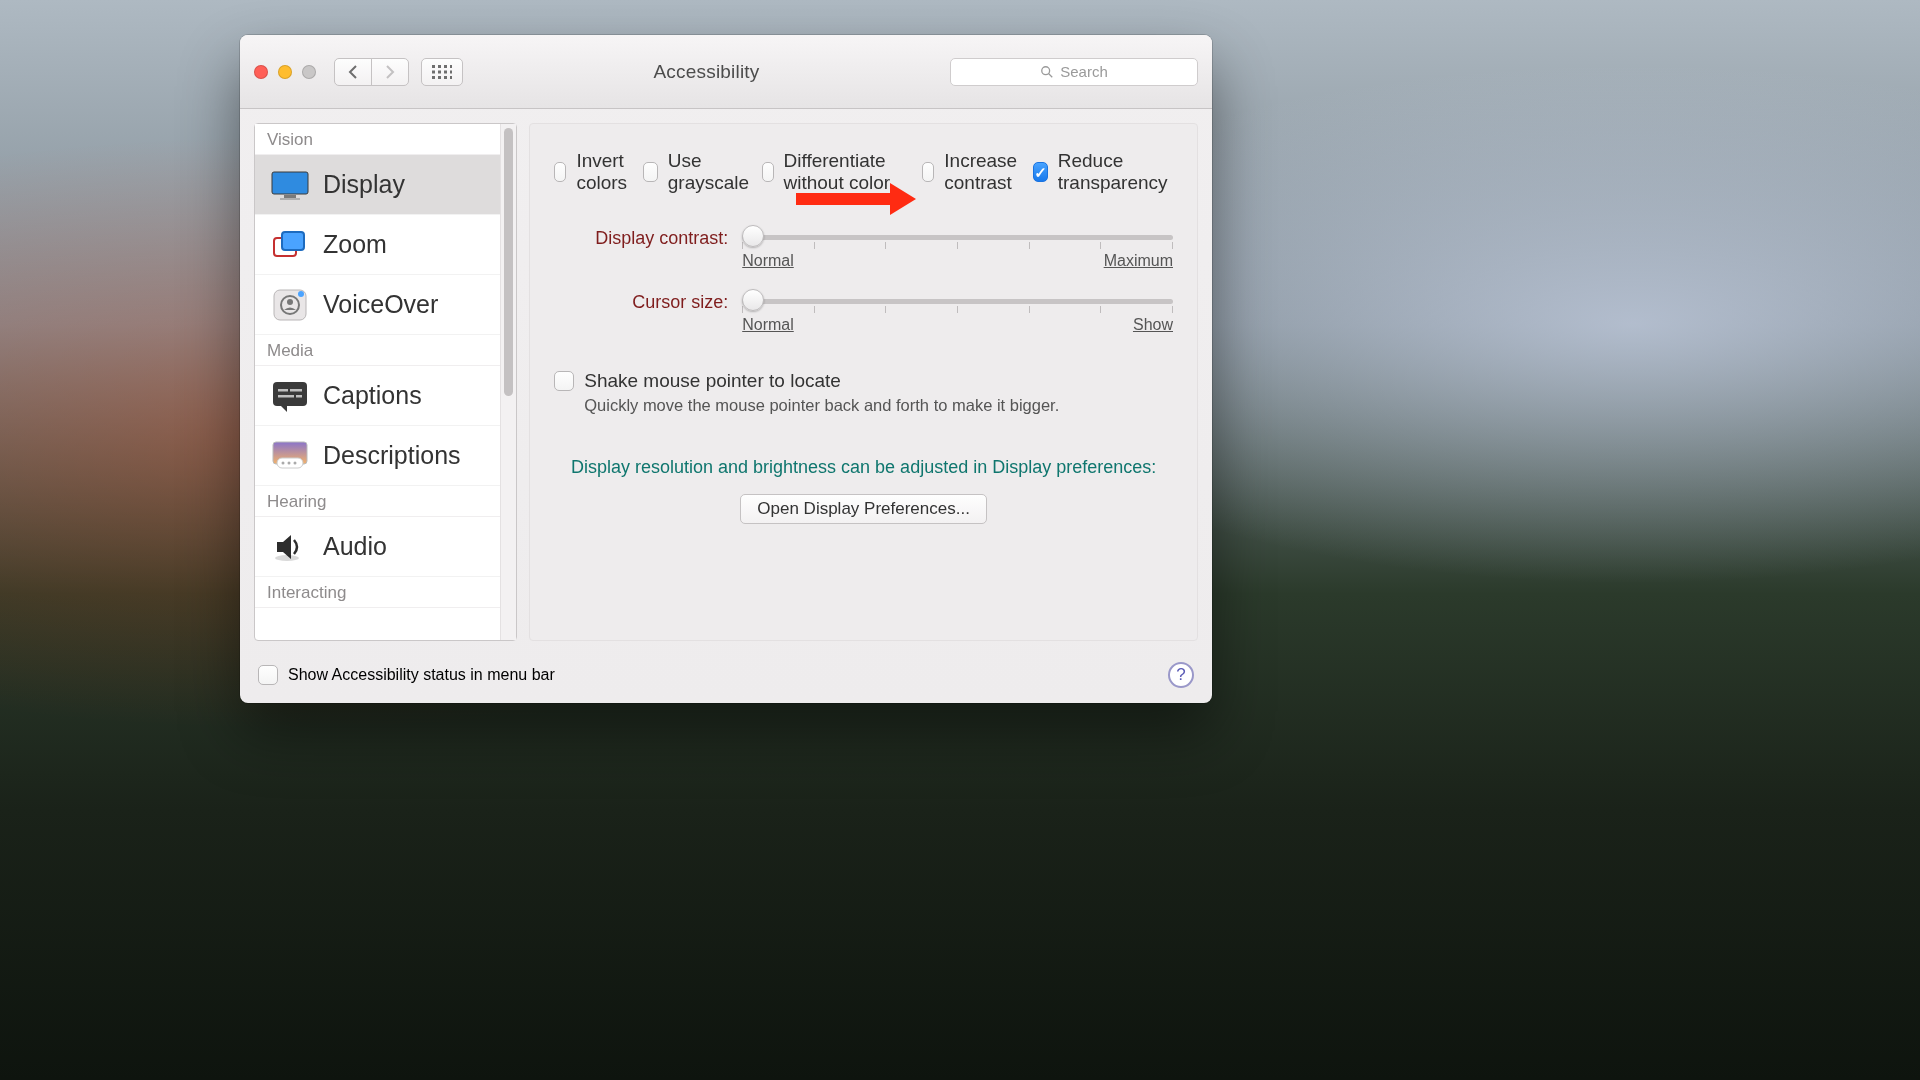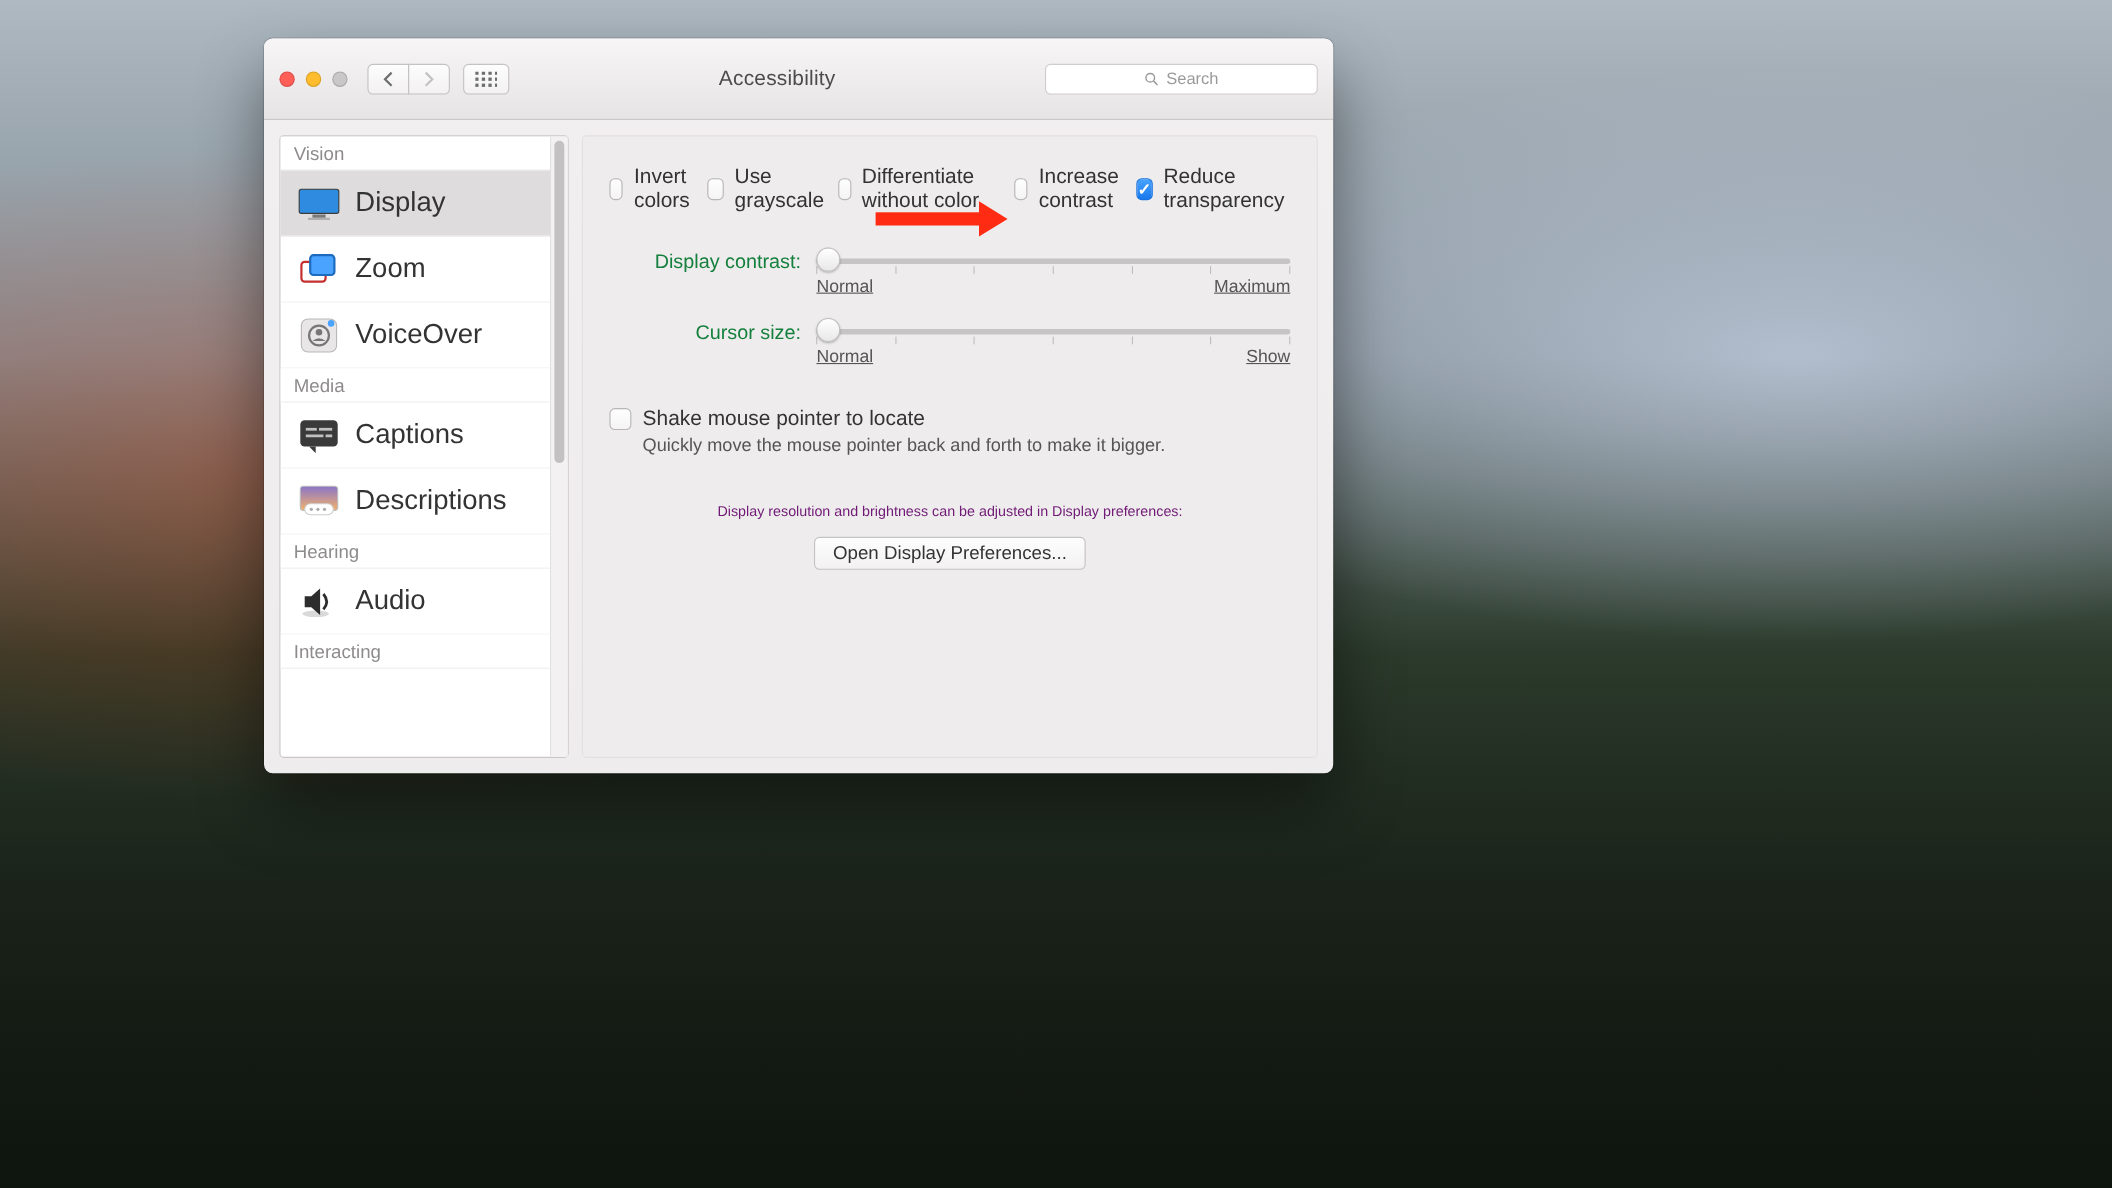--- a/index.html
+++ b/index.html
@@ -101,40 +101,40 @@
   }
   .arrow .shaft { flex:1; height:12px; background:#ff2b12; }
   .arrow .head {
     width:0; height:0;
     border-top:16px solid transparent;
     border-bottom:16px solid transparent;
     border-left:26px solid #ff2b12;
   }
 
   .slider-row { margin-top:26px; display:flex; align-items:flex-start; gap:14px; }
-  .slider-label { width:174px; text-align:right; color:#15803d; font-size:18px; padding-top:2px; }
+  .slider-label { width:174px; text-align:right; color:#7f1d1d; font-size:18px; padding-top:2px; }
   .slider-box { flex:1; display:flex; flex-direction:column; gap:2px; }
   .slider {
     position:relative; height:22px;
   }
   .track { position:absolute; left:0; right:0; top:9px; height:5px; background:#c7c4c5; border-radius:3px; }
   .ticks{ position:absolute; left:0; right:0; top:16px; height:8px; display:flex; justify-content:space-between;}
   .ticks span{ width:1px; height:7px; background:#bfbcbd; }
   .thumb-knob {
     position:absolute; top:-1px; width:22px; height:22px;
     background:linear-gradient(#fff,#e9e8e9);
     border:1px solid #bdbbbc; border-radius:50%;
     box-shadow:0 1px 2px rgba(0,0,0,0.25);
   }
   .slider-ends { display:flex; justify-content:space-between; color:#555; font-size:16px; margin-top:2px;text-decoration:underline;}
 
   .shake-block { margin-top:30px; }
   .hint { color:#555; font-size:16.5px; margin-left:30px; margin-top:4px; }
 
-  .note { text-align:center; color:#701a75; font-size:13px; margin-top:36px;}
+  .note { text-align:center; color:#0f766e; font-size:18px; margin-top:36px;}
   .open-btn {
     margin:10px auto 0; display:block;
     padding:4px 16px; font-size:17px;
     background:linear-gradient(#fefefe,#f3f1f2);
     border:1px solid #c5c2c3; border-radius:5px;
     color:#333;
   }
 
   .footer {
     height:48px; display:flex; align-items:center; padding:0 18px 8px;
@@ -379,15 +379,24 @@
             <span>Shake mouse pointer to locate</span>
           </label>
           <div class="hint">Quickly move the mouse pointer back and forth to make it bigger.</div>
         </div>
 
         <div class="note">Display resolution and brightness can be adjusted in Display preferences:</div>
         <button class="open-btn">Open Display Preferences...</button>
       </div>
     </div>
 
+    <div class="footer">
+      <label class="check">
+        <span class="box"></span>
+        <span>Show Accessibility status in menu bar</span>
+      </label>
+      <div class="help">
+        <span>?</span>
+      </div>
+    </div>
 
   </div>
 </div>
 
 </body></html>

